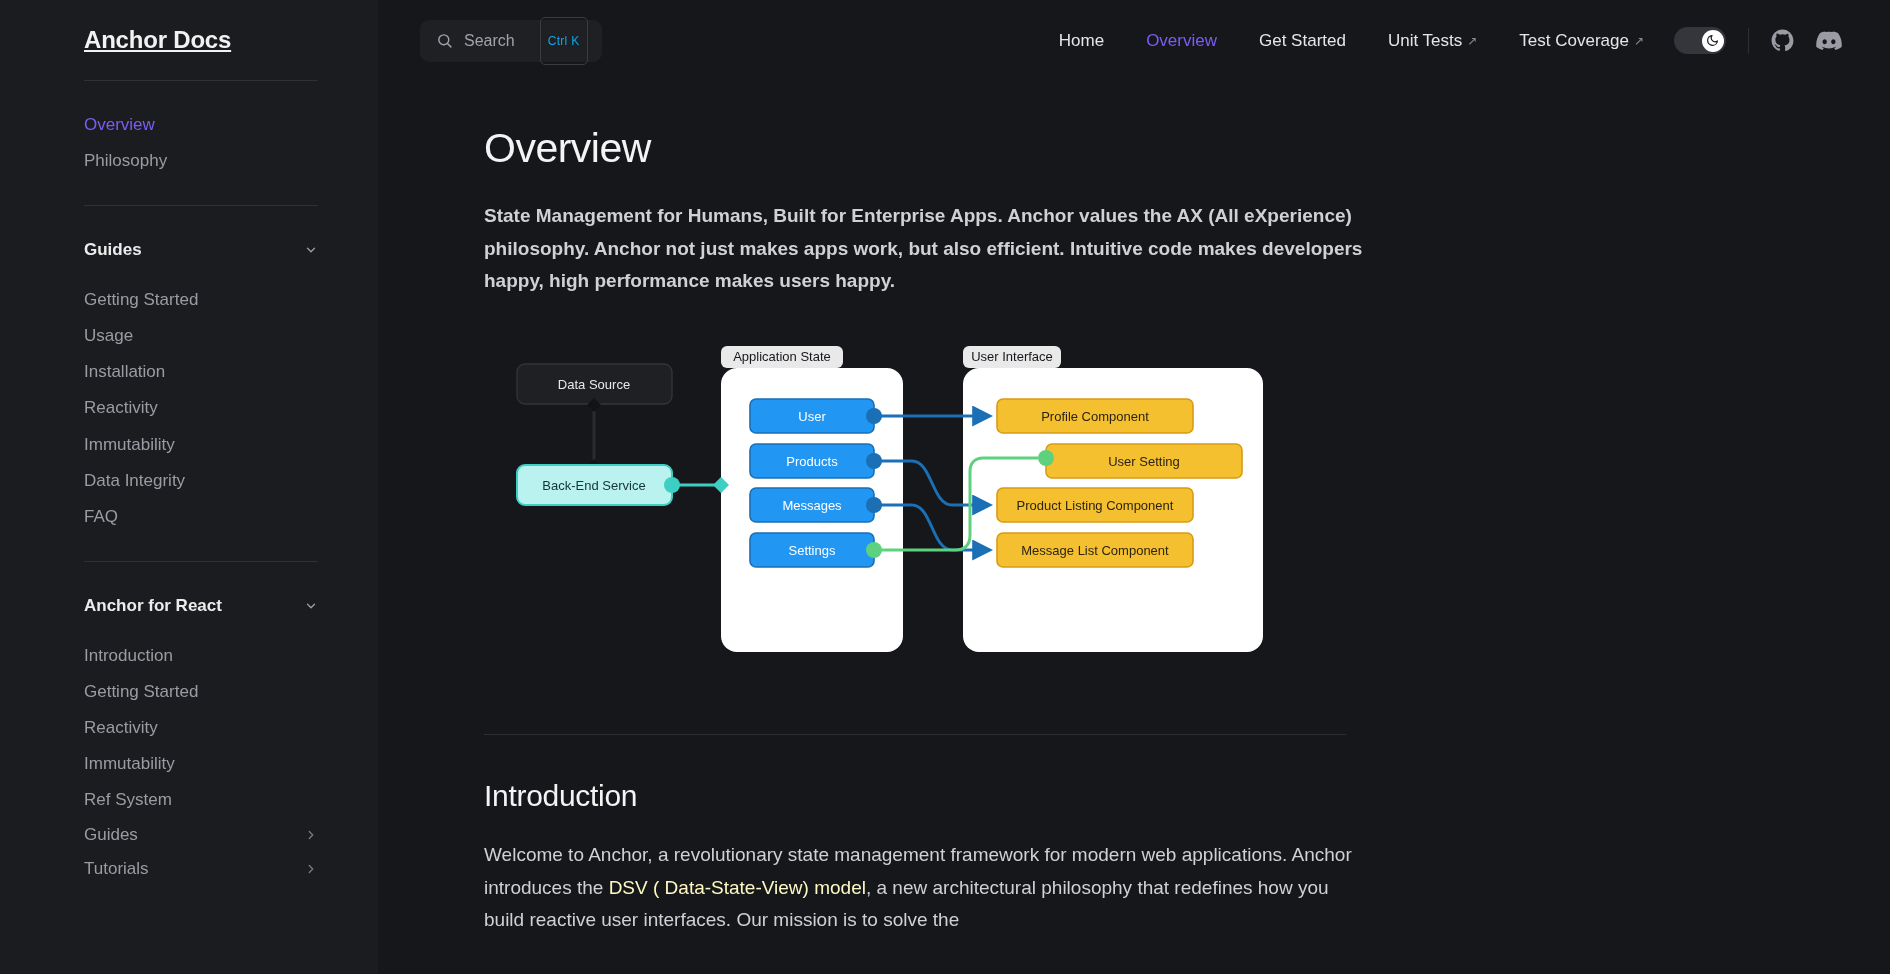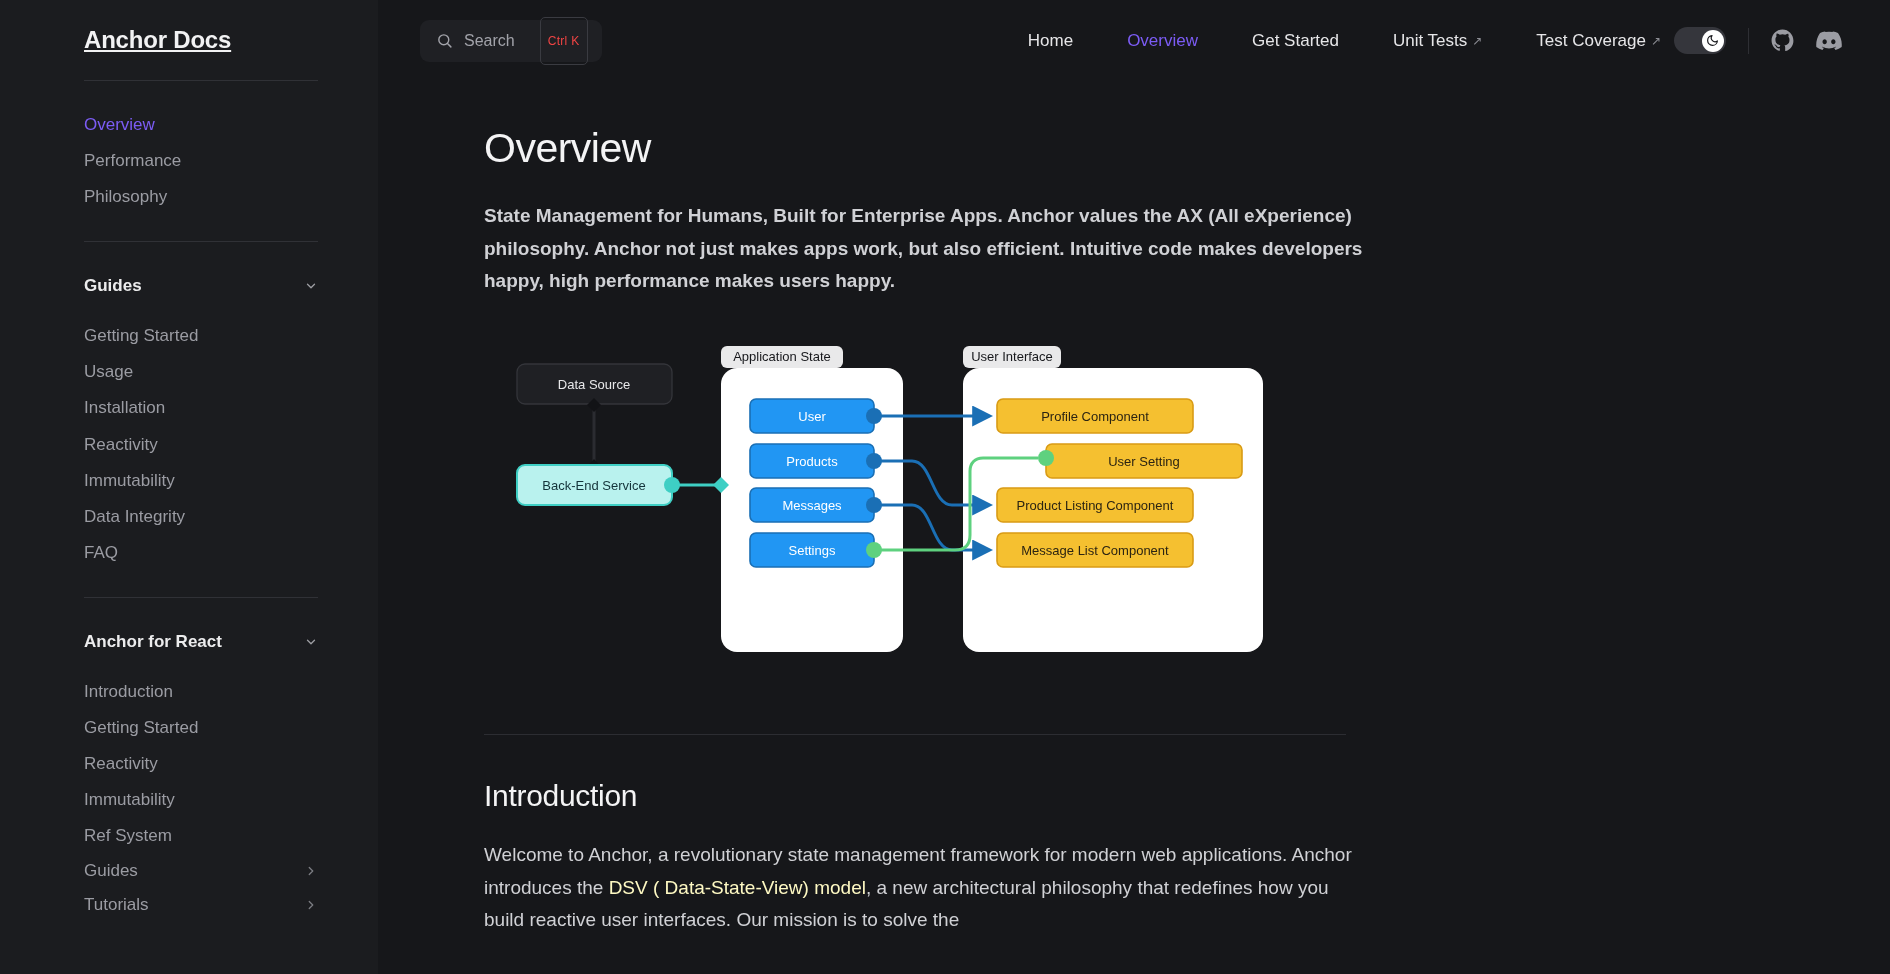--- a/index.html
+++ b/index.html
@@ -54,26 +54,26 @@
   }
   .search-box {
     display: flex; align-items: center; gap: 11px;
     background: #1f2024; border-radius: 9px;
     height: 42px; padding: 0 13px 0 16px; min-width: 182px;
     cursor: pointer;
   }
   .search-label { font-size: 16px; color: #a2a3aa; }
   .kbd {
     border: 1px solid #3a3b41; border-radius: 5px;
-    font-size: 12px; color: #ef4444; padding: 16px 7px;
+    font-size: 12px; color: #0ea5e9; padding: 16px 7px;
     margin-left: 14px; letter-spacing: .3px;
   }
   .navlinks {
-    display: flex; align-items: center; gap: 54px;
-    margin-left: auto; margin-right: 13px; justify-content: space-between;
+    display: flex; align-items: center; gap: 42px;
+    margin-left: auto; margin-right: 30px; justify-content: space-between;
   }
   .navlink {
     display: flex; align-items: center; gap: 5px;
     font-size: 17px; color: #e6e6e8; cursor: pointer; white-space: nowrap;
   }
   .navlink.active { color: #7c5cf5; }
   .ext { font-size: 12px; color: #8b8c93; }
   .topright { display: flex; align-items: center; gap: 22px; }
   .vdiv { width: 1px; height: 26px; background: #2e2f34; }
   .toggle {
@@ -110,21 +110,20 @@
 <body>
 
 <div class="app">
 
   <aside class="sidebar">
     <div class="sb-inner">
       <div class="sb-title">Anchor Docs</div>
       <div class="sb-rule"></div>
 
       <a class="sb-link active">Overview</a>
-      <a class="sb-link">Performance</a>
       <a class="sb-link">Philosophy</a>
 
       <div class="sp-26"></div>
       <div class="sb-rule"></div>
 
       <div class="sb-group">
         <span>Guides</span>
         <svg class="chev" viewBox="0 0 24 24" fill="none" stroke="#c9cacf" stroke-width="2.2" stroke-linecap="round" stroke-linejoin="round">
             <polyline points="6 9 12 15 18 9"></polyline>
           </svg>

